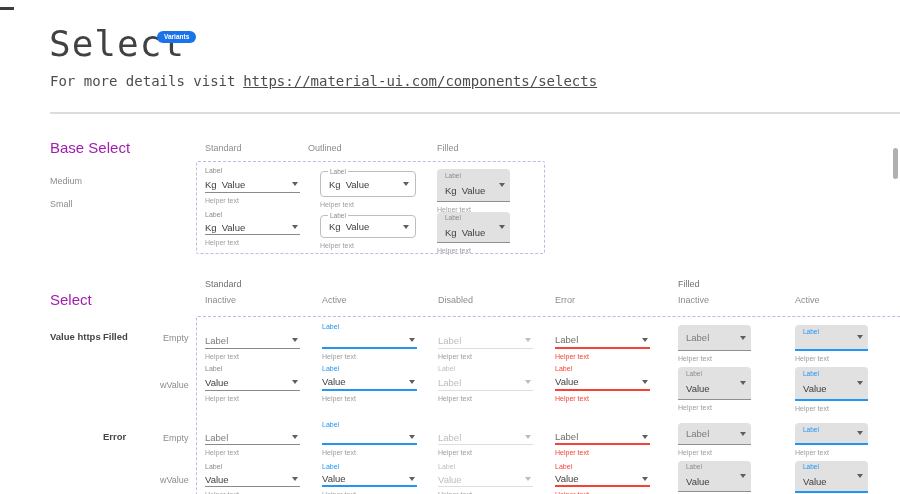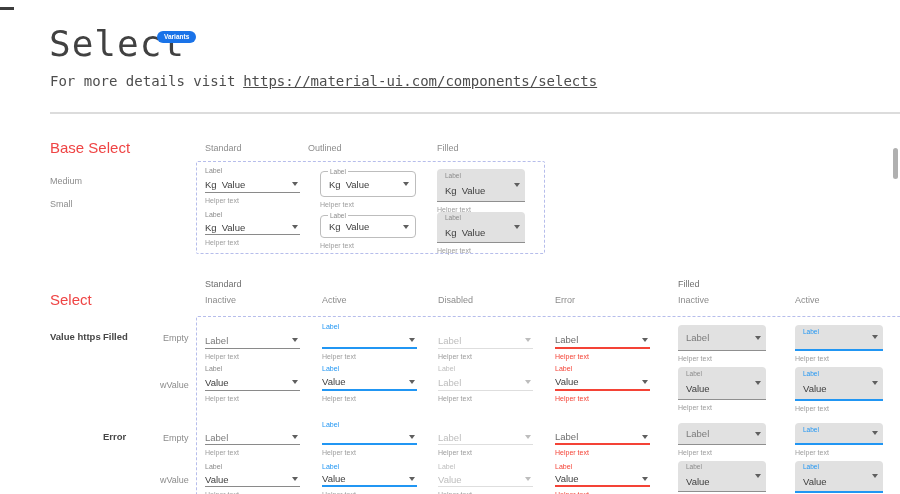--- a/index.html
+++ b/index.html
@@ -14,21 +14,21 @@
               font-size:36px;line-height:40px;color:#414141;letter-spacing:1px;}
   .badge{left:157px;top:31px;background:#1a73e8;color:#fff;font-size:6.5px;
          font-weight:bold;padding:2px 7px;border-radius:8px;line-height:8px;}
   .subtitle{left:50px;top:73px;font-family:"DejaVu Sans Mono",monospace;
             font-size:14px;color:#4d4d4d;white-space:nowrap;}
   .subtitle a{color:#4d4d4d;text-decoration:underline;margin-left:0.55em;}
   .divider{left:50px;right:0;top:112px;height:2px;background:#dcdcdc;}
   .scroll-thumb{right:2px;top:148px;width:5px;height:31px;background:#b0b0b0;border-radius:3px;}
 
   
-  .sec-heading{font-size:15px;color:#ef4444;}
+  .sec-heading{font-size:15px;color:#a21caf;}
   .col-head{font-size:9px;color:#8c8c8c;}
   .group-head{font-size:9px;color:#6f6f6f;}
   .row-label{font-size:9px;color:#8c8c8c;}
   .row-label.strong{font-size:9.5px;color:#474747;font-weight:bold;}
 
   .dashed-box{border:1px dashed #b6bdeb;border-radius:2px;}
 
   
   .cell{position:absolute;width:95px;}
   .flabel{height:10px;line-height:10px;font-size:7px;color:#8a8a8a;}
@@ -50,21 +50,21 @@
   .helper.red{color:#F44336;}
 
   
   .obox{position:relative;border:1px solid #bdbdbd;border-radius:4px;height:26px;
         display:flex;align-items:center;padding:0 14px 0 8px;box-sizing:border-box;}
   .obox.small{height:23px;}
   .notch{position:absolute;top:-4px;left:7px;background:#fff;padding:0 2px;
          font-size:6.5px;line-height:8px;color:#8a8a8a;}
 
   
-  .filled{position:absolute;width:88px;}
+  .filled{position:absolute;width:73px;}
   .fbox{position:relative;background:#e1e1e1;border-radius:4px 4px 0 0;
         border-bottom:1px solid #8f8f8f;box-sizing:border-box;
         padding:3px 14px 3px 8px;}
   .fbox.active{border-bottom:2px solid #2196F3;}
   .fbox.center{display:flex;align-items:center;padding-top:0;padding-bottom:0;}
   .fbox .val{line-height:12px;}
 </style>
 </head>
 <body>
 

